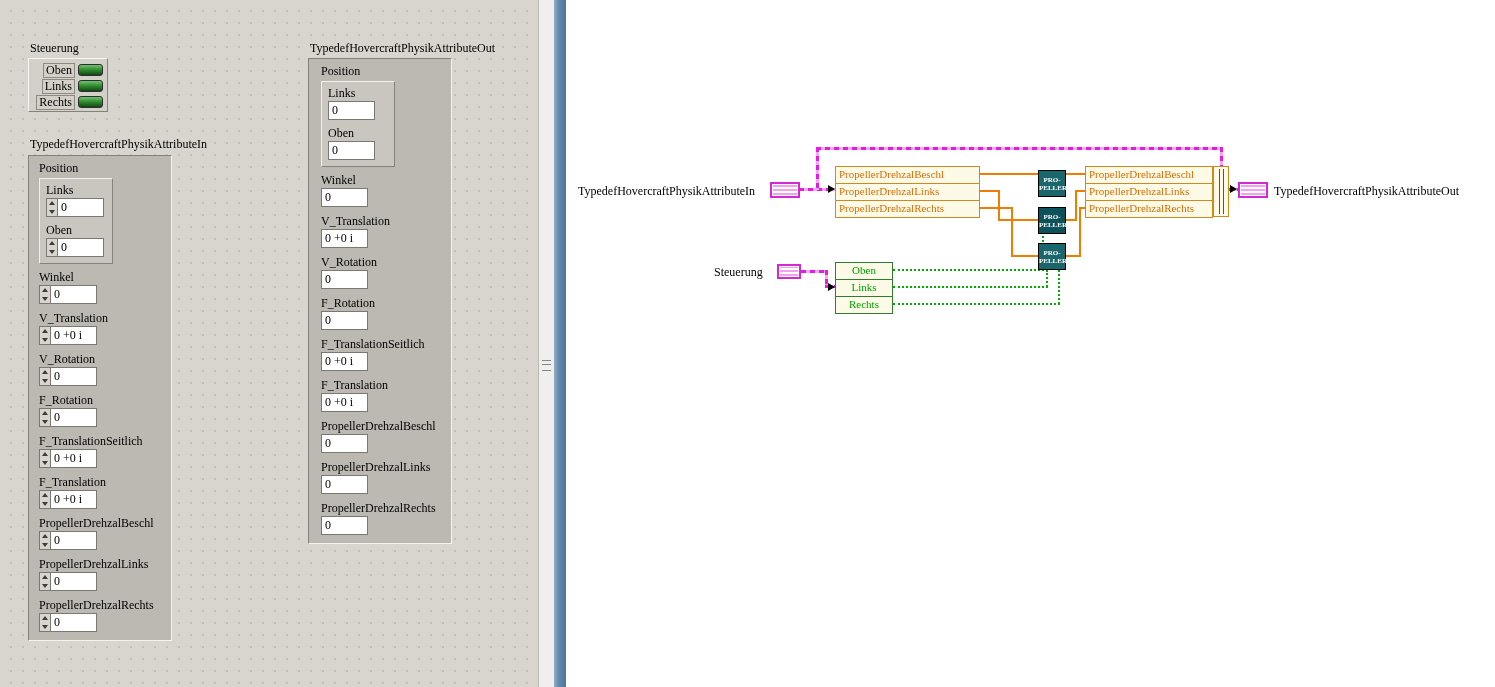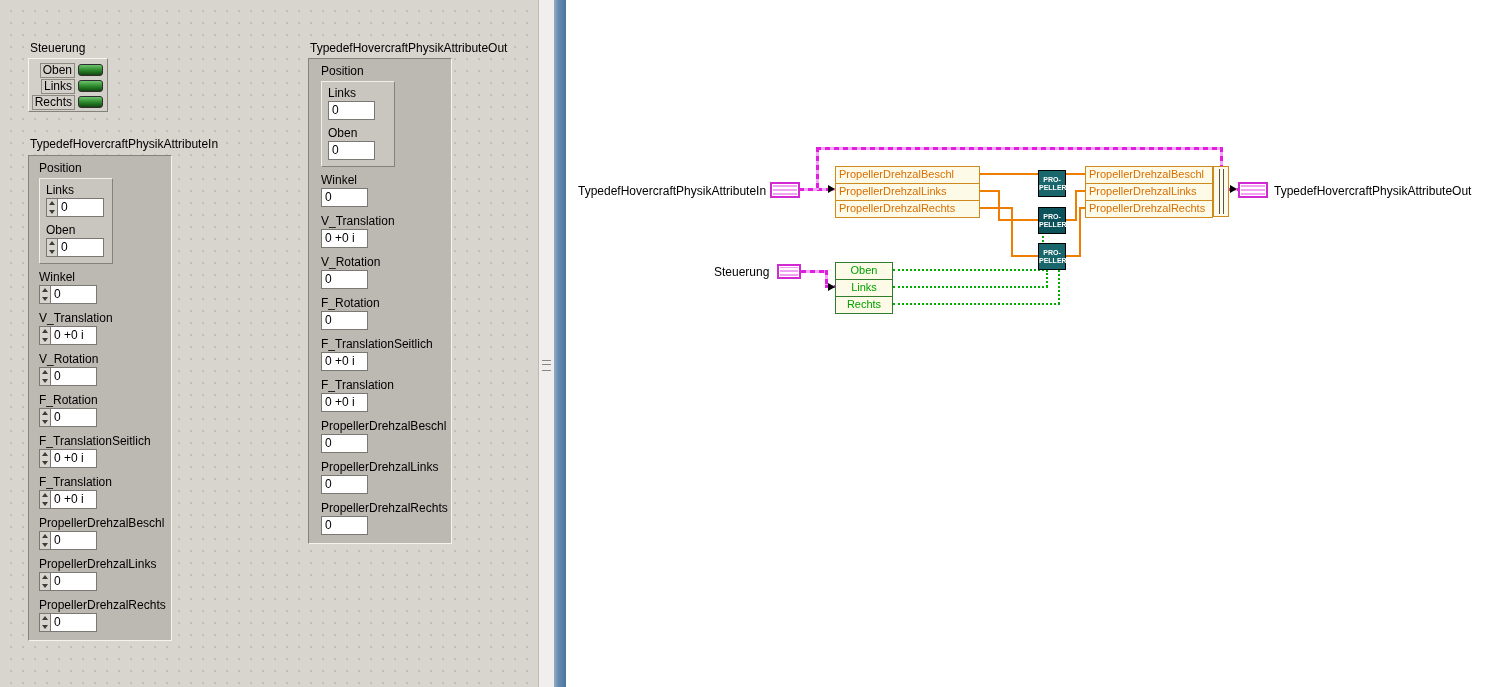--- a/index.html
+++ b/index.html
@@ -1,17 +1,17 @@
 <!DOCTYPE html>
 <html><head>
 <meta charset="utf-8">
 <style>
   html,body { margin:0; padding:0; background:#fff; }
   .stage { position:relative; width:1495px; height:687px; overflow:hidden;
-           font-family:Liberation Sans, sans-serif; color:#000; }
+           font-family:Liberation Serif, serif; color:#000; }
 
   
   .fp { position:absolute; left:0; top:0; width:538px; height:687px;
         background-color:#d8d5ce;
         background-image:radial-gradient(circle,#c2bfb6 1px, transparent 1.3px);
         background-size:12px 12px; background-position:5px 5px; }
   .fp-label { position:absolute; font-size:12px; white-space:nowrap; }
   .cluster { position:absolute; box-sizing:border-box; }
   .sunken { background:#bcb9b3; border:1px solid; border-color:#85827c #f4f3f0 #f4f3f0 #85827c; }
   .raised { background:#d3d0c9; border:1px solid; border-color:#f6f5f2 #85827c #85827c #f6f5f2; }

